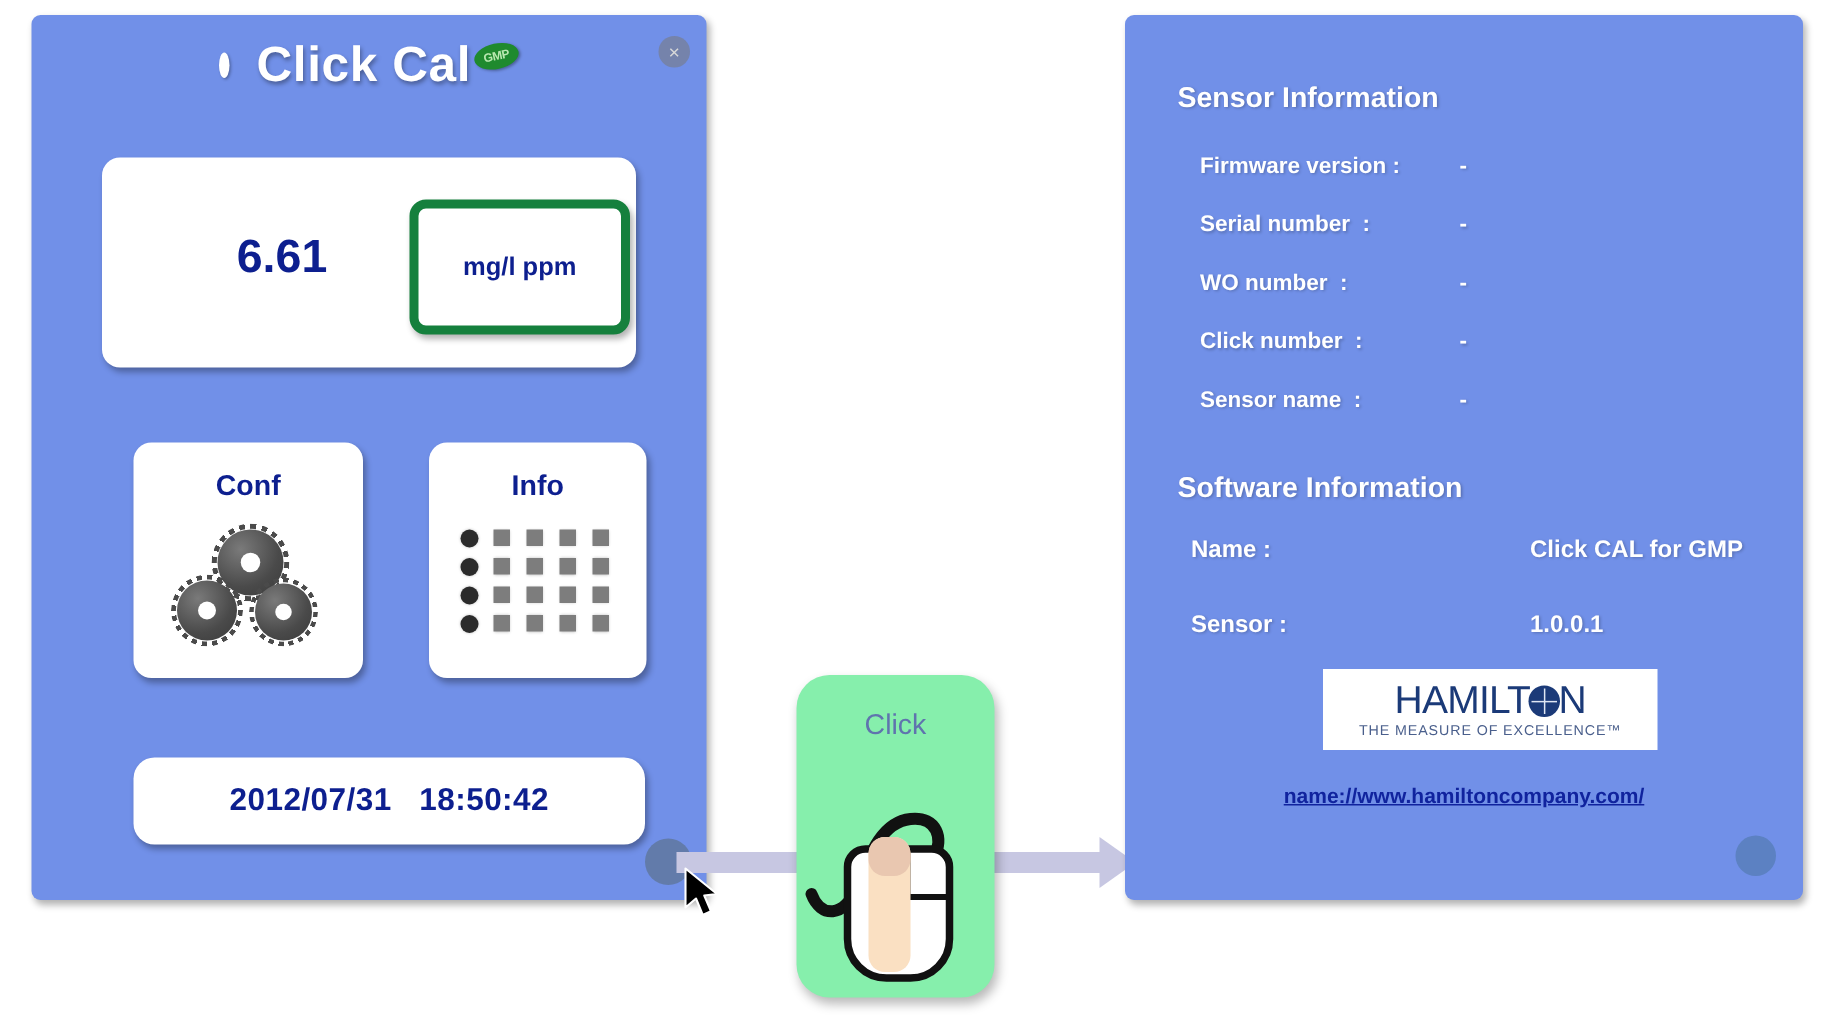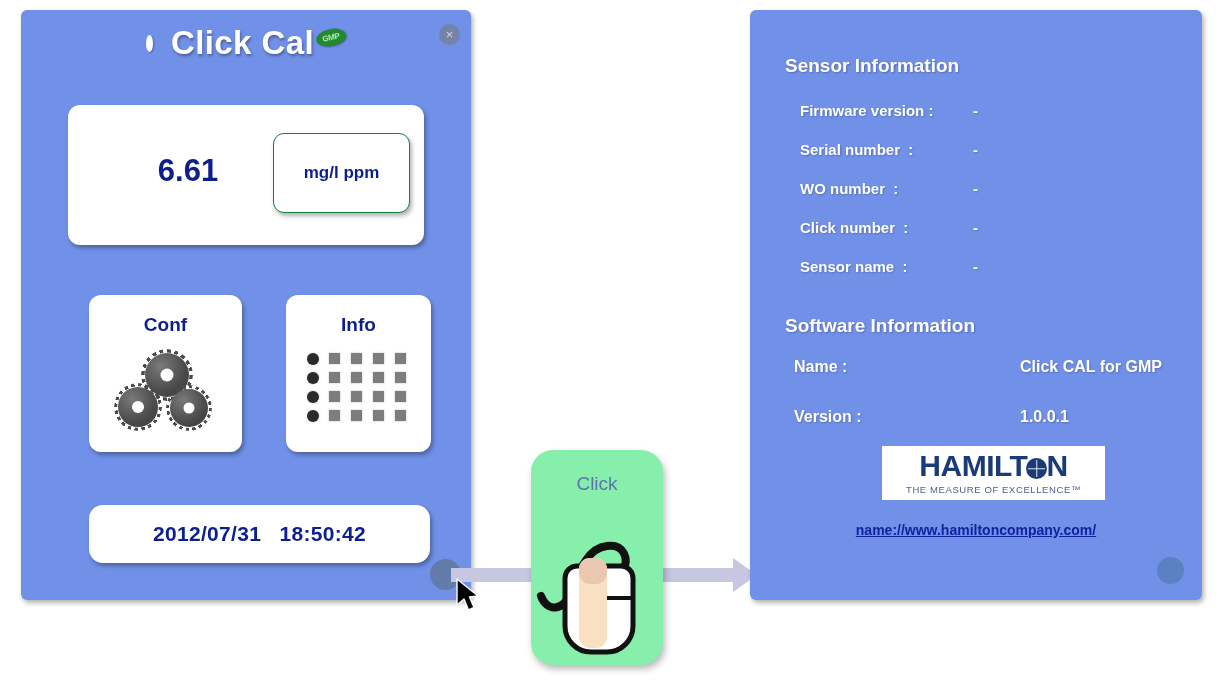--- a/index.html
+++ b/index.html
@@ -98,21 +98,21 @@
     text-align: center;
     font-size: 31px;
     font-weight: bold;
     color: #0d1f8f;
   }
   #unit-button {
     position: absolute;
     left: 205px; top: 28px;
     width: 135px; height: 78px;
     background: #ffffff;
-    border: 1px solid #15803d;
+    border: 6px solid #15803d;
     border-radius: 11px;
     box-shadow: 2px 3px 4px rgba(0,0,0,0.30);
     display: flex;
     align-items: center;
     justify-content: center;
     font-size: 17px;
     font-weight: bold;
     color: #0d1f8f;
   }
 
@@ -259,22 +259,22 @@
     position: absolute;
     left: 132px; top: 436px;
     width: 223px; height: 54px;
     background: #ffffff;
     display: flex;
     flex-direction: column;
     align-items: center;
     justify-content: center;
   }
   #hamilton-wordmark {
-    font-size: 30px;
-    font-weight: bold;
+    font-size: 26px;
+    font-weight: normal;
     color: #1b3a78;
     letter-spacing: -0.5px;
     line-height: 1;
     position: relative;
     white-space: nowrap;
   }
   .globe-o {
     display: inline-block;
     width: 21px; height: 21px;
     border-radius: 50%;
@@ -479,21 +479,21 @@
   </div>
 
   <div class="section-title" id="software-section-title">Software Information</div>
 
   <div class="info-rows">
     <div class="sw-row" style="top:348px">
       <span class="lbl">Name :</span>
       <span class="val">Click CAL for GMP</span>
     </div>
     <div class="sw-row" style="top:398px">
-      <span class="lbl">Version :</span>
+      <span class="lbl">Sensor :</span>
       <span class="val">1.0.0.1</span>
     </div>
   </div>
 
   <div id="hamilton-logo">
     <div id="hamilton-wordmark">
       <span>HAMILT</span><span class="globe-o"></span><span>N</span>
     </div>
     <div id="hamilton-tagline">THE MEASURE OF EXCELLENCE™</div>
   </div>

